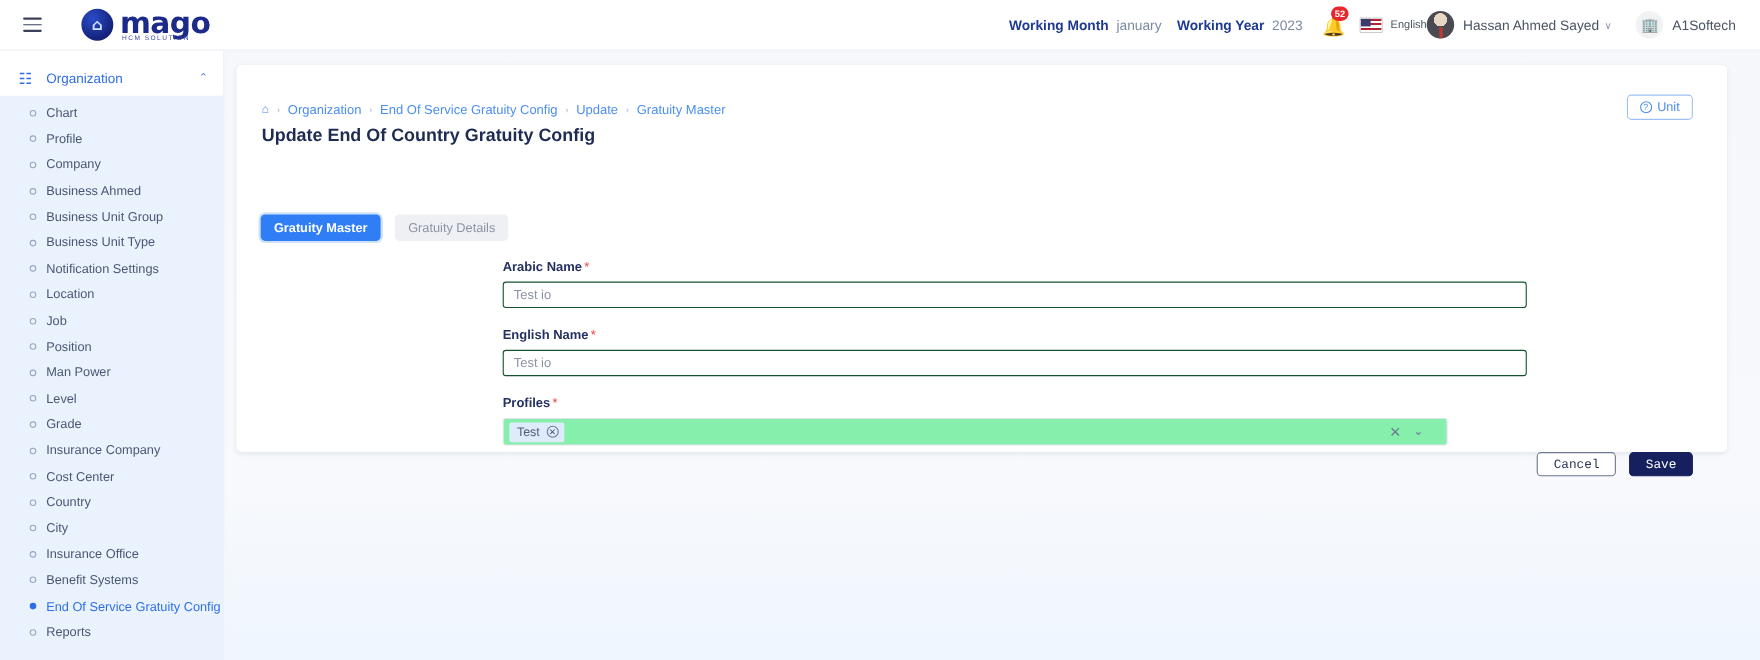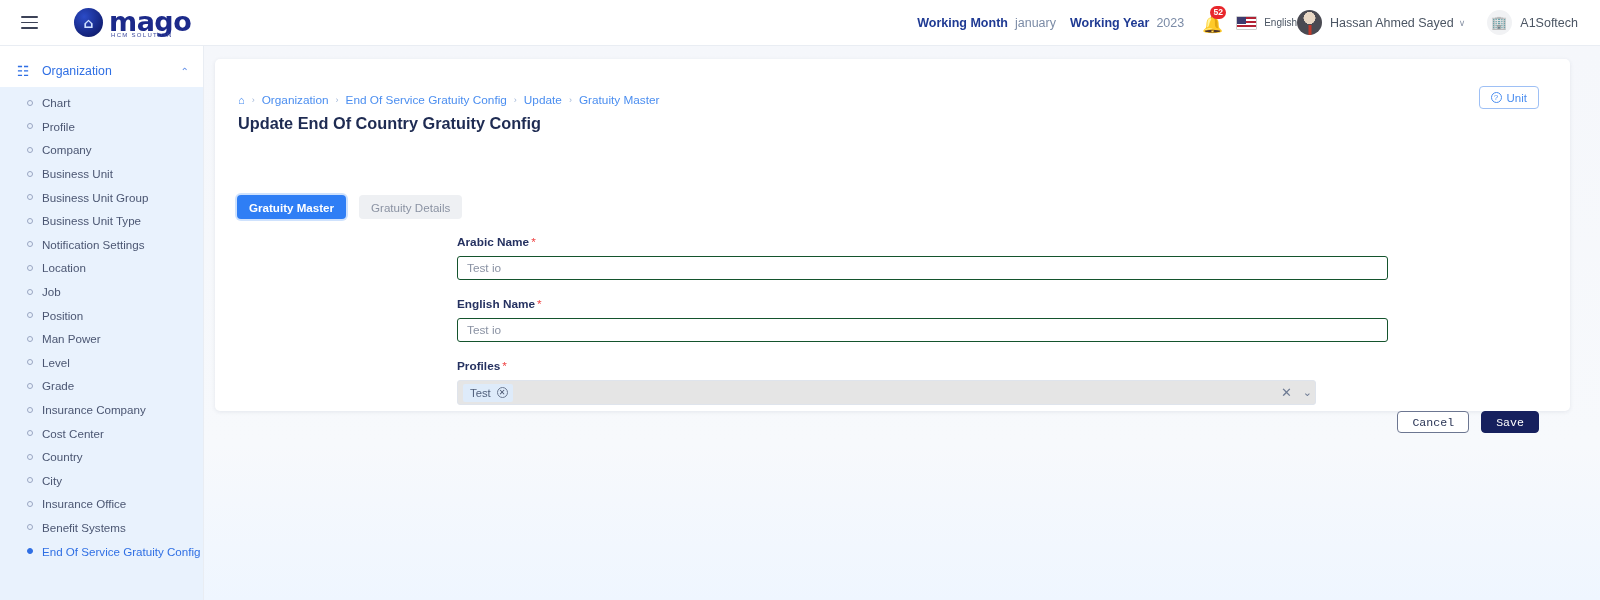--- a/index.html
+++ b/index.html
@@ -198,23 +198,23 @@
     background: #ffffff; padding: 0 9px;
     font-size: 11.8px; color: #8a92a3;
     font-family: "Liberation Sans", sans-serif;
     outline: none;
   }
   .f-input::placeholder { color: #8a92a3; }
 
   .multiselect {
     width: 859px; height: 25px;
     border: 1px solid #dfe4ec; border-radius: 3px;
-    background: #e5e5e5;
+    background: #86efac;
     display: flex; align-items: center;
-    padding: 0 0 0 5px;
+    padding: 0 18px 0 5px;
   }
   .chip {
     display: flex; align-items: center; gap: 6px;
     height: 18px; padding: 0 5px 0 7px;
     background: #deebfa; border-radius: 2px;
     font-size: 11.3px; color: #51607c;
   }
   .chip .chip-x {
     width: 11px; height: 11px; border-radius: 50%;
     border: 1px solid #6b7890; color: #44506a;
@@ -301,21 +301,21 @@
       <div class="side-item">
         <span class="dot"></span>
         <span>Profile</span>
       </div>
       <div class="side-item">
         <span class="dot"></span>
         <span>Company</span>
       </div>
       <div class="side-item">
         <span class="dot"></span>
-        <span>Business Unit</span>
+        <span>Business Ahmed</span>
       </div>
       <div class="side-item">
         <span class="dot"></span>
         <span>Business Unit Group</span>
       </div>
       <div class="side-item">
         <span class="dot"></span>
         <span>Business Unit Type</span>
       </div>
       <div class="side-item">
@@ -366,20 +366,24 @@
         <span class="dot"></span>
         <span>Insurance Office</span>
       </div>
       <div class="side-item">
         <span class="dot"></span>
         <span>Benefit Systems</span>
       </div>
       <div class="side-item active">
         <span class="dot"></span>
         <span>End Of Service Gratuity Config</span>
+      </div>
+      <div class="side-item">
+        <span class="dot"></span>
+        <span>Reports</span>
       </div>
     </div>
 </div>
 
 <div class="main">
   <div class="card">
 
     <button class="help-btn">
       <span class="qicon">?</span>
       <span>Unit</span>

